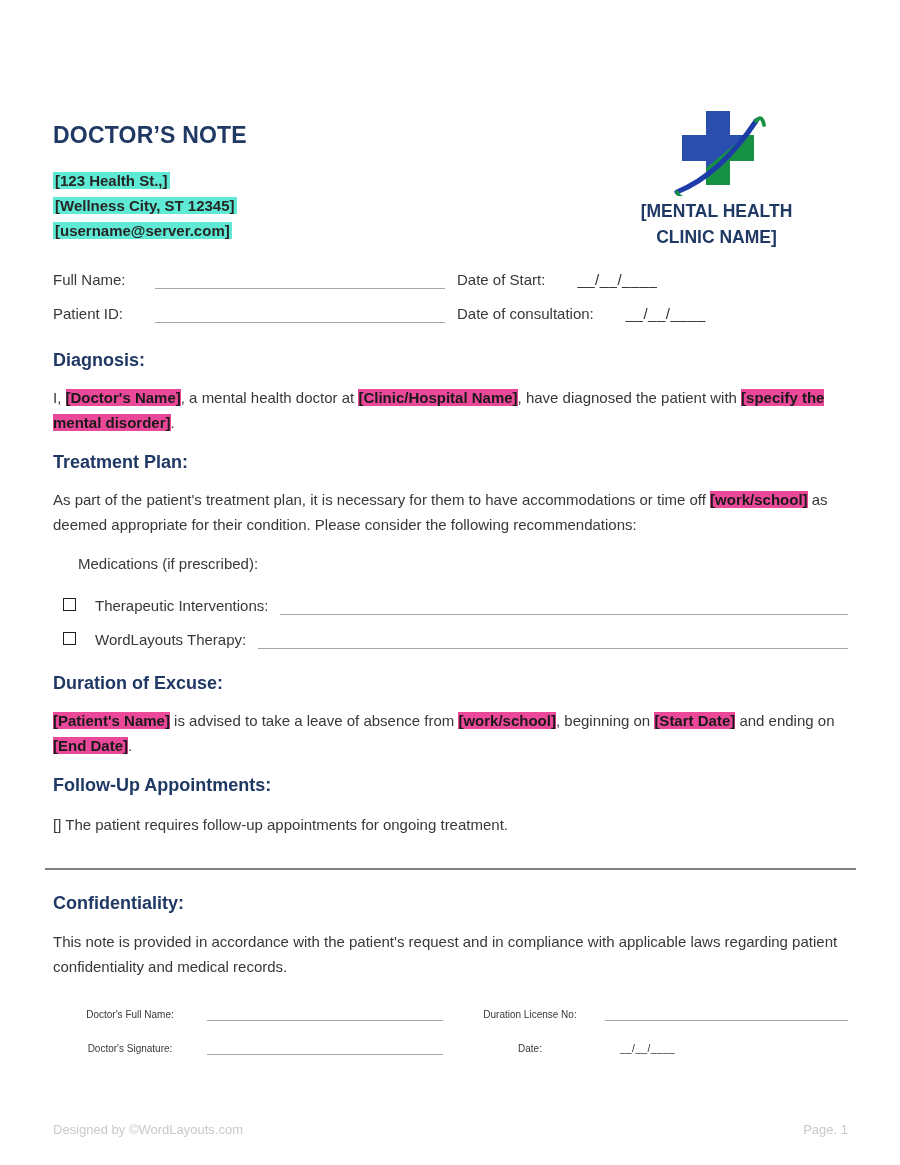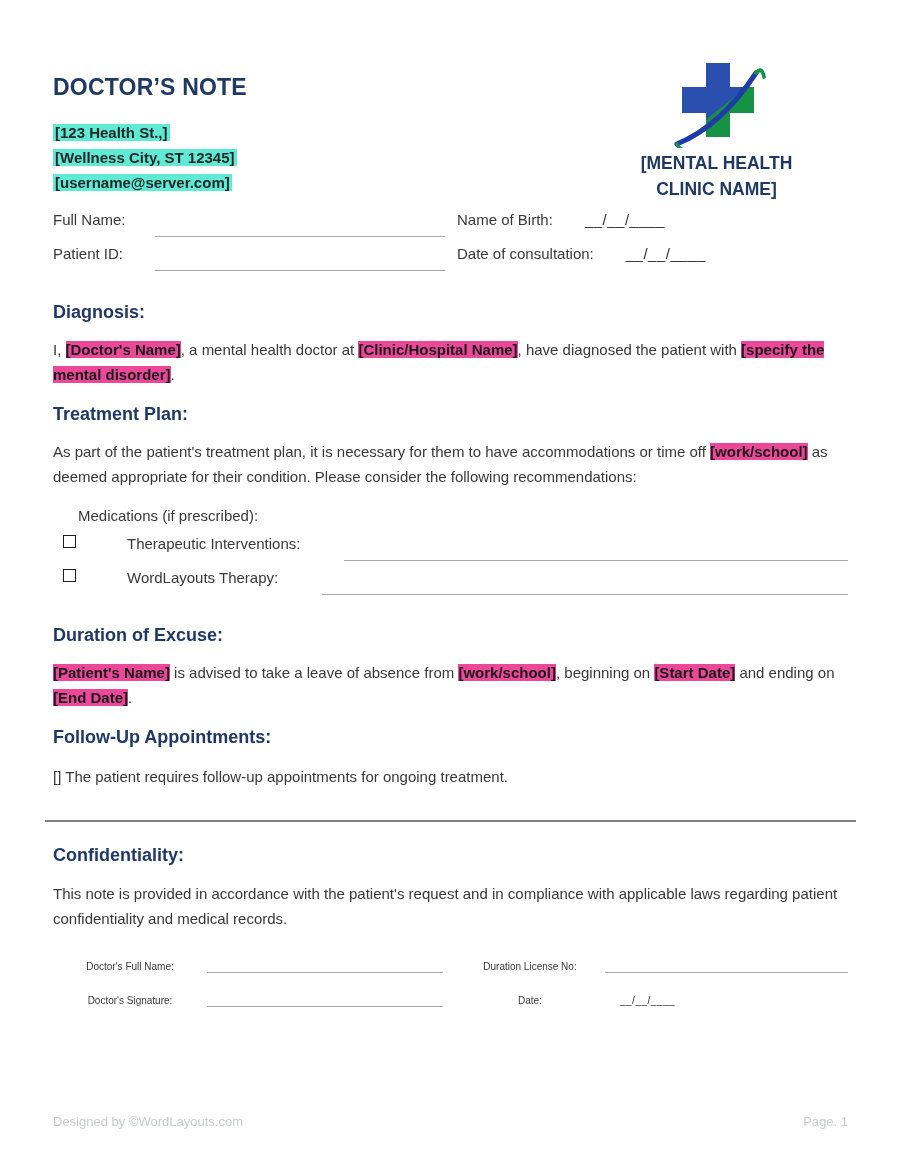--- a/index.html
+++ b/index.html
@@ -5,21 +5,21 @@
   * { margin: 0; padding: 0; box-sizing: border-box; }
   html, body { background: #ffffff; }
   body { font-family: "Liberation Sans", sans-serif; }
   .page {
     position: relative;
     width: 900px; height: 1165px;
     background: #ffffff;
     overflow: hidden;
     color: #383838;
   }
-  .content { padding: 74px 52px 0 53px; }
+  .content { padding: 74px 52px 0 53px; margin-top: 48px; }
 
   
   .header { position: relative; }
   .doc-title {
     font-size: 23px; font-weight: 700; color: #1f3864;
     letter-spacing: 0.2px;
   }
   .address-block { margin-top: 21px; }
   .address-line { height: 25px; line-height: 22px; font-size: 15px; font-weight: 700; color: #262626; }
   .address-line span { background: #5eead4; padding: 0 2px; }
@@ -34,50 +34,50 @@
   }
 
   
   .sec-heading { font-size: 18px; font-weight: 700; color: #1f3864; line-height: 22px; }
 
   
   .para { font-size: 15px; line-height: 25px; color: #383838; }
   .ph { background: #ec4899; font-weight: 700; color: #1a1a1a; }
 
   
-  .pi-row { display: flex; align-items: flex-start; height: 30px; font-size: 15px; }
+  .pi-row { display: flex; align-items: flex-end; height: 30px; font-size: 15px; }
   .pi-label { width: 102px; padding-bottom: 1px; }
   .pi-line { width: 290px; border-bottom: 1px solid #a6a6a6; height: 26px; }
   .pi-right-label { margin-left: 12px; padding-bottom: 1px; }
   .date-ph { margin-left: 32px; padding-bottom: 1px; letter-spacing: 0.5px; color: #2f2f2f; }
 
   
   .meds-label { margin-top: 18px; padding-left: 25px; font-size: 15px; height: 20px; }
-  .cb-row { display: flex; height: 32px; font-size: 15px; padding-left: 10px; gap: 32px; }
+  .cb-row { display: flex; align-items: flex-end; height: 32px; font-size: 15px; padding-left: 10px; }
   .checkbox {
     width: 13px; height: 13px; border: 1.8px solid #1f1f1f;
     margin-right: 19px; margin-bottom: 4px; background: #fff; flex: 0 0 auto;
   }
   .cb-label { padding-bottom: 1px; }
   .cb-line { flex: 1; border-bottom: 1px solid #a6a6a6; height: 26px; margin-left: 12px; }
 
   
   .divider { margin: 31px -8px 0 -8px; border-top: 2px solid #7f7f7f; }
 
   
   .sig-row { display: flex; align-items: flex-end; height: 30px; font-size: 10px; text-align: center; }
   .sig-label { width: 154px; padding-bottom: 1px; }
   .sig-line { width: 236px; border-bottom: 1px solid #a6a6a6; height: 26px; }
   .sig-right-label { margin-left: 12px; width: 150px; padding-bottom: 1px; }
   .sig-line2 { flex: 1; border-bottom: 1px solid #a6a6a6; height: 26px; }
   .sig-date { margin-left: 15px; padding-bottom: 1px; letter-spacing: 0.5px; color: #2f2f2f; }
 
   
   .footer {
-    position: absolute; left: 53px; right: 52px; bottom: 36px;
+    position: absolute; left: 53px; right: 52px; bottom: 28px;
     display: flex; justify-content: space-between;
     font-size: 13px; color: #c7c9cb;
   }
 
   
   .m-pi-h { margin-top: 28px; }
   .m-row1 { margin-top: 14px; }
   .m-row2 { margin-top: 4px; }
   .m-diag { margin-top: 26px; }
   .m-para { margin-top: 14px; }
@@ -126,21 +126,21 @@
           <div>[MENTAL HEALTH</div>
           <div>CLINIC NAME]</div>
         </div>
       </div>
     </div>
 
 
     <div class="pi-row m-row1">
       <div class="pi-label">Full Name:</div>
       <div class="pi-line"></div>
-      <div class="pi-right-label">Name of Birth:</div>
+      <div class="pi-right-label">Date of Start:</div>
       <div class="date-ph">__/__/____</div>
     </div>
 
     <div class="pi-row m-row2">
       <div class="pi-label">Patient ID:</div>
       <div class="pi-line"></div>
       <div class="pi-right-label">Date of consultation:</div>
       <div class="date-ph">__/__/____</div>
     </div>
 

